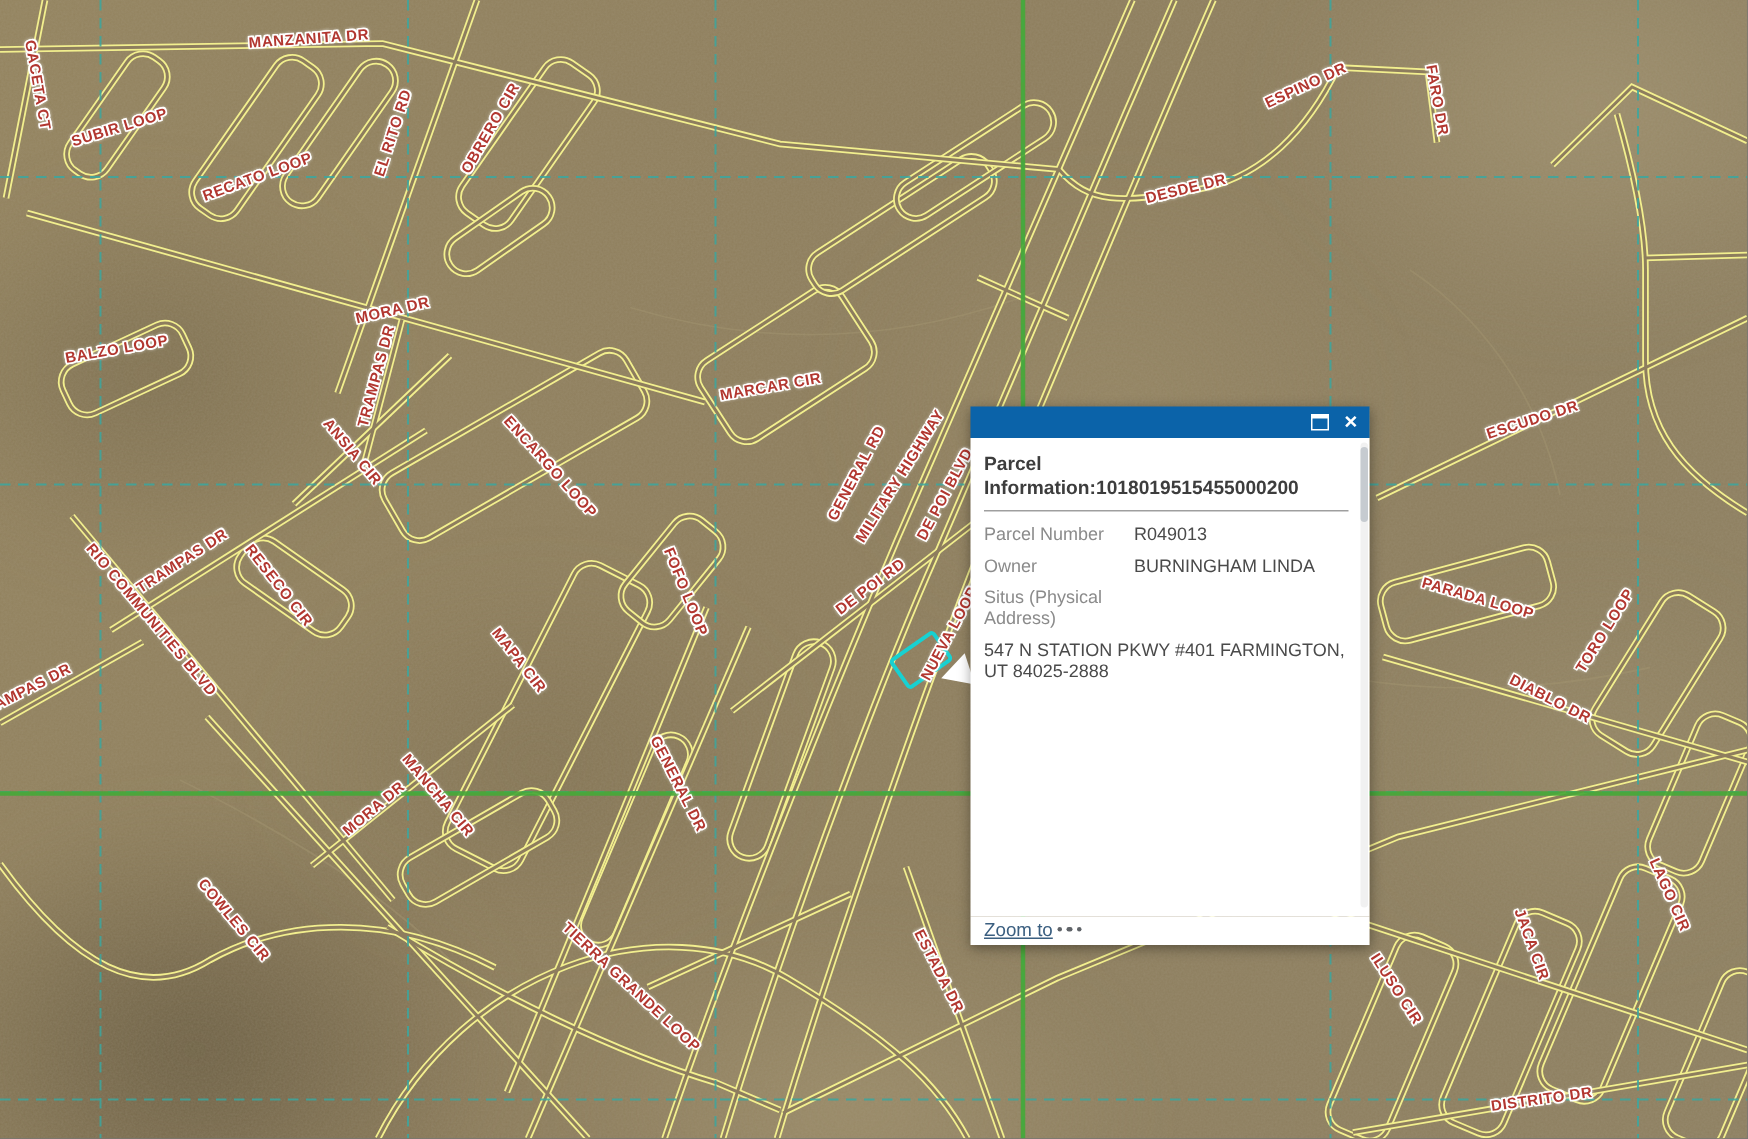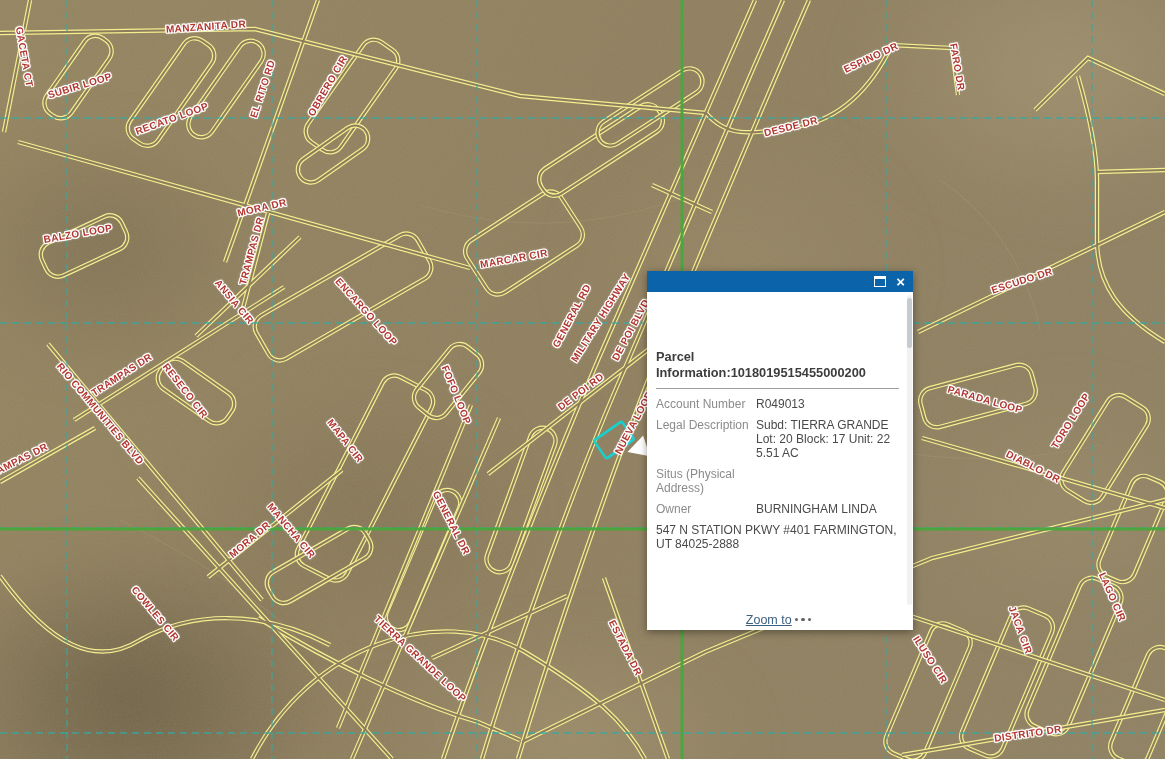--- a/index.html
+++ b/index.html
@@ -18,27 +18,27 @@
   #popup{position:absolute;left:647px;top:271px;width:266px;z-index:20;
          box-shadow:0 2px 8px rgba(0,0,0,.4);}
   #popup-titlebar{height:21px;background:#0b63a9;display:flex;align-items:center;
          justify-content:flex-end;padding-right:8px;}
   #max-btn{width:10px;height:7px;border:1px solid #fff;border-top:3px solid #fff;
          margin-right:10px;cursor:pointer;}
   #close-btn{color:#fff;font:bold 15px/1 "Liberation Sans",sans-serif;cursor:pointer;}
   #popup-body{background:#fff;height:319px;overflow:hidden;position:relative;
          padding:0 14px 0 9px;}
   #popup-title{font:600 12.8px/16px "Liberation Sans",sans-serif;color:#3d3d3d;
-         padding-top:9px;margin-top:48px;}
+         padding-top:9px;}
   #popup-hr{border:none;border-top:1px solid #9f9f9f;margin:7px 0 4px 0;}
   .prow{display:flex;padding:4px 0 3px 0;}
   .plabel{width:100px;flex:none;font:12px/14px "Liberation Sans",sans-serif;color:#8b8b8b;}
   .pvalue{flex:1;font:12px/14px "Liberation Sans",sans-serif;color:#4a4a4a;}
   #popup-footer{background:#fff;height:17px;display:flex;align-items:center;
-         justify-content:center;padding:0 12px 2px 9px;}
+         justify-content:flex-start;padding:0 12px 2px 9px;}
   #zoomto{font:12.5px/14px "Liberation Sans",sans-serif;color:#3b5f80;
          text-decoration:underline;cursor:pointer;}
   #more-btn{display:flex;align-items:center;cursor:pointer;}
   #more-btn i{width:3.5px;height:3.5px;border-radius:50%;background:#5f6368;
          margin-left:3px;display:inline-block;}
   #scrollbar{position:absolute;right:1px;top:3px;width:5px;height:310px;
          background:#f1f1f1;border-radius:3px;}
   #scrollthumb{position:absolute;left:0;top:3px;width:5px;height:50px;
          background:#c6cbd0;border-radius:3px;cursor:pointer;}
   #popup-pointer{position:absolute;left:627px;top:438px;z-index:19;width:0;height:0;
@@ -253,34 +253,30 @@
   <div id="popup">
     <div id="popup-titlebar">
       <div id="max-btn" title="Maximize"></div>
       <div id="close-btn">×</div>
     </div>
     <div id="popup-body">
       <div id="popup-title">Parcel Information:1018019515455000200</div>
       <hr id="popup-hr">
       <div id="popup-rows">
           <div class="prow">
-            <div class="plabel">Account Number</div>
+            <div class="plabel">Parcel Number</div>
             <div class="pvalue">R049013</div>
           </div>
           <div class="prow">
-            <div class="plabel">Legal Description</div>
-            <div class="pvalue">Subd: TIERRA GRANDE Lot: 20 Block: 17 Unit: 22 5.51 AC</div>
+            <div class="plabel">Owner</div>
+            <div class="pvalue">BURNINGHAM LINDA</div>
           </div>
           <div class="prow">
             <div class="plabel">Situs (Physical Address)</div>
             <div class="pvalue"></div>
-          </div>
-          <div class="prow">
-            <div class="plabel">Owner</div>
-            <div class="pvalue">BURNINGHAM LINDA</div>
           </div>
           <div class="prow">
             <div class="pvalue">547 N STATION PKWY #401 FARMINGTON, UT 84025-2888</div>
           </div>
           <div class="prow" style="margin-top: 6px;"></div>
         </div>
       <div id="scrollbar">
         <div id="scrollthumb"></div>
       </div>
     </div>

